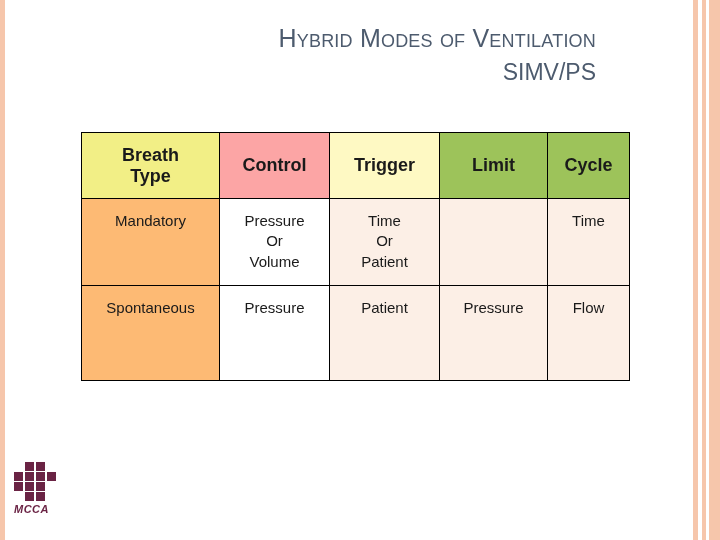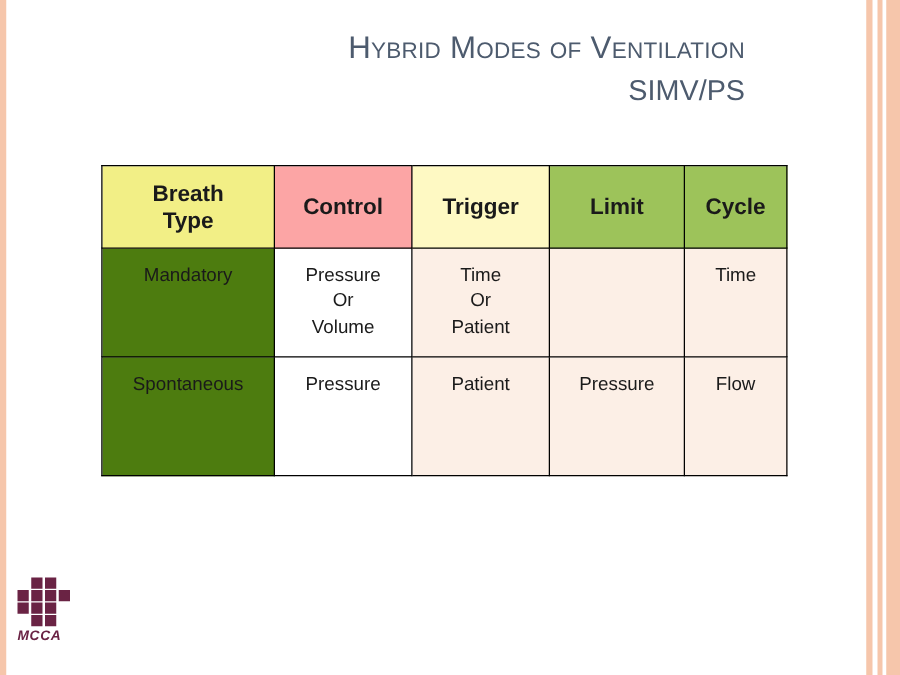--- a/index.html
+++ b/index.html
@@ -103,21 +103,21 @@
   .vent-table tbody td {
     font-size: 15px;
     color: #1a1a1a;
     text-align: center;
     line-height: 1.35;
     padding-top: 12px;
   }
   .row-mandatory td { height: 74px; }
   .row-spontaneous td { height: 82px; }
 
-  .cell-yellow { background: #4d7c0f; }
+  .cell-yellow { background: #fdba74; }
   .cell-peach  { background: #fcefe6; }
   .cell-white  { background: #ffffff; }
 
   .cell-right { text-align: right; padding-right: 10px; }
 
   
   .stack span { display: block; }
 
   
   .logo {

